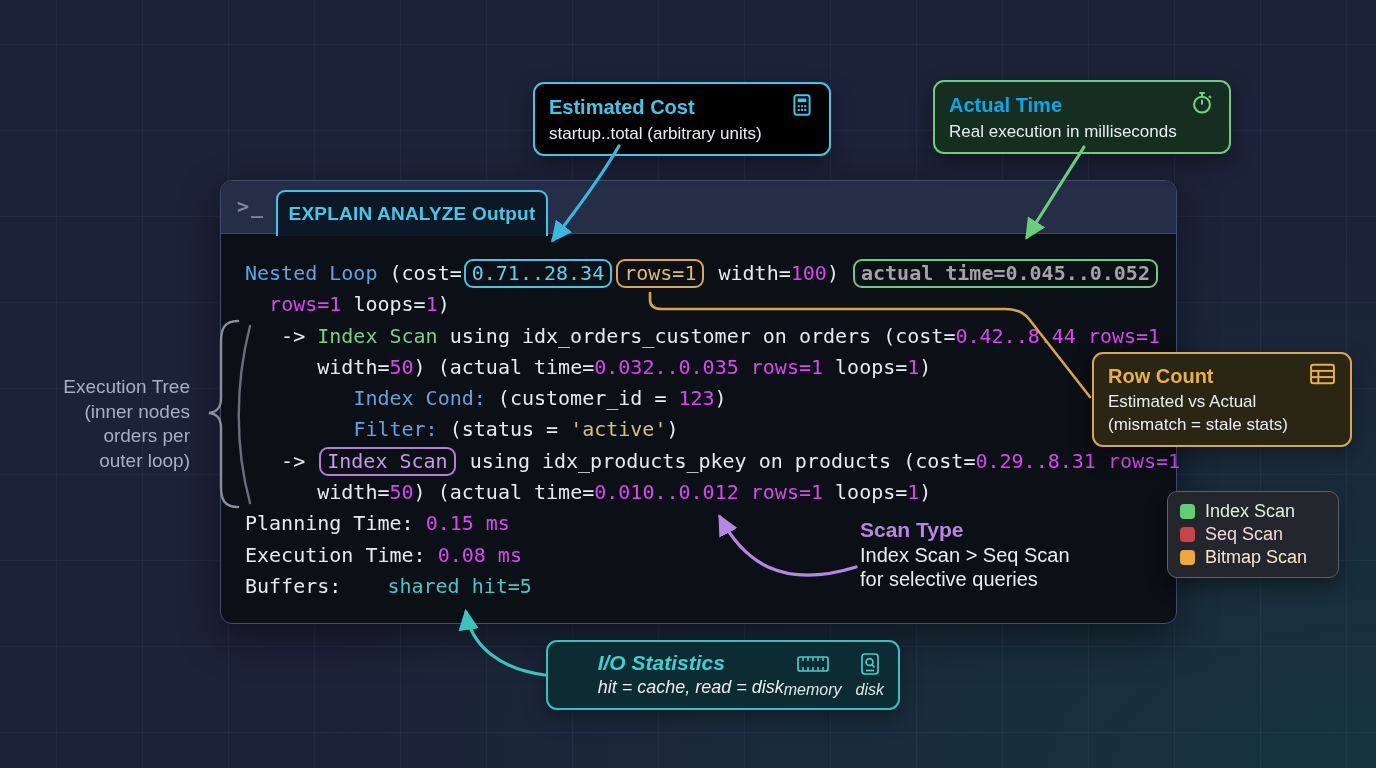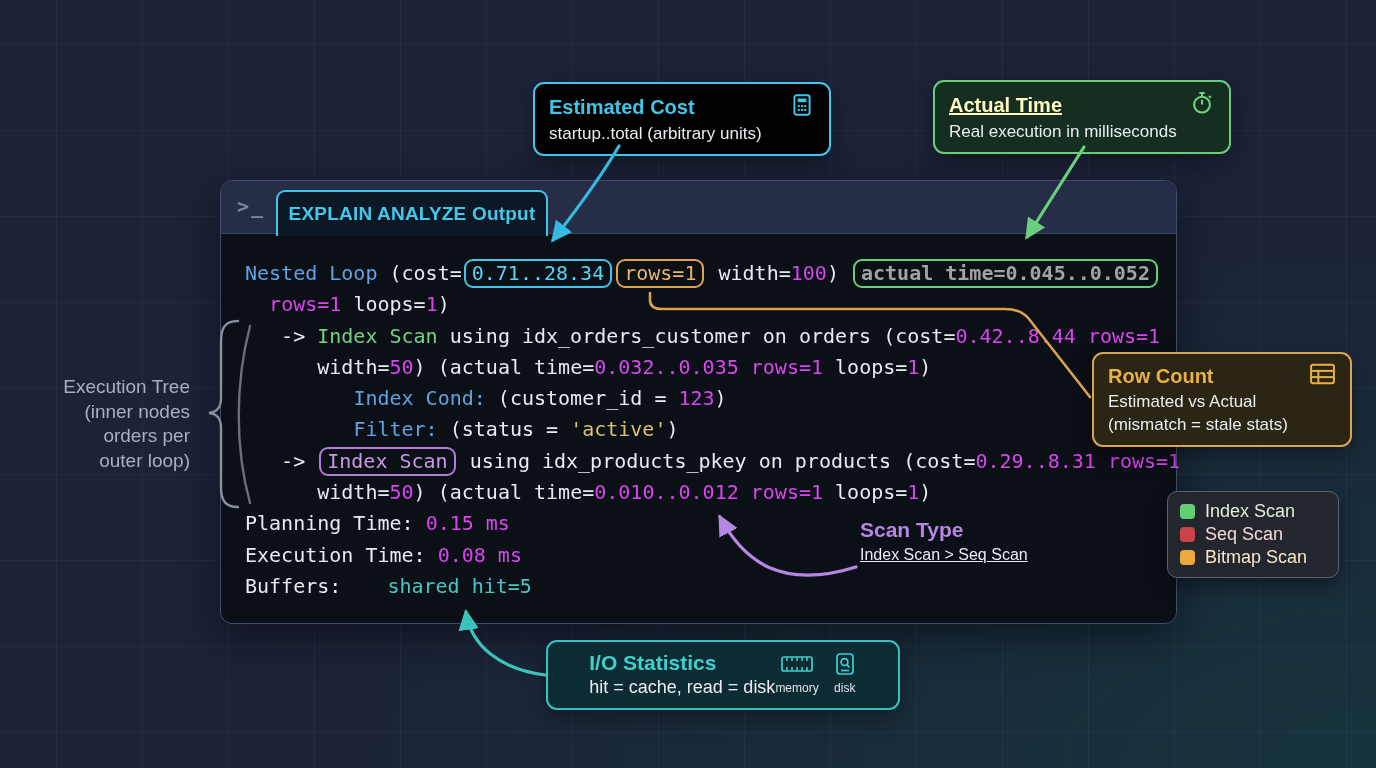--- a/index.html
+++ b/index.html
@@ -53,36 +53,36 @@
   .box-green{border-color:#68ce7c;color:#a3a3a3;font-weight:bold;}
   .box-purple{border-color:#b57bd8;color:#c998e8;}
 
   
   .callout{border-radius:11px;padding:8px 14px 9px 14px;box-shadow:0 8px 22px rgba(0,0,0,0.35);}
   .callout .title{font-size:20px;font-weight:bold;line-height:26px;}
   .callout .sub{font-size:17px;color:#e9edf2;line-height:23px;}
   .co-est{left:533px;top:82px;width:266px;background:#000000;border:2px solid #3fc6ea;}
   .co-est .title{color:#3fc6ea;}
   .co-act{left:933px;top:80px;width:266px;background:#152e20;border:2px solid #68ce7c;}
-  .co-act .title{color:#fef9c3;text-decoration:underline;}
+  .co-act .title{color:#0ea5e9;}
   .co-row{left:1092px;top:352px;width:228px;background:#2b2514;border:2px solid #d9a54d;}
   .co-row .title{color:#e9b145;}
   .co-io{left:546px;top:640px;width:322px;background:#0d2b33;border:2px solid #36c1c1;}
   .co-io .title{color:#3ecfcf;font-size:21px;}
   .co-io .sub{font-size:18px;}
   .title-row{display:flex;align-items:center;justify-content:space-between;gap:10px;}
-  .io-flex{display:flex;align-items:flex-start;justify-content:center;}
+  .io-flex{display:flex;align-items:flex-start;justify-content:flex-end;font-style:italic;}
   .io-icons{display:flex;gap:14px;margin-top:2px;}
   .io-ic{display:flex;flex-direction:column;align-items:center;gap:1px;}
-  .io-ic .lbl{font-size:12px;color:#dfe6ea;}
+  .io-ic .lbl{font-size:16px;color:#dfe6ea;}
 
   
   .scan-type{left:860px;top:516px;width:230px;}
   .scan-type .title{color:#b687e2;font-size:21px;font-weight:bold;line-height:27px;}
-  .scan-type .sub{color:#e9edf2;font-size:16px;line-height:24px;text-decoration:underline;}
+  .scan-type .sub{color:#e9edf2;font-size:20px;line-height:24px;}
 
   
   .legend{
     left:1167px;top:491px;width:146px;
     background:#23262c;border:1.5px solid #596270;border-radius:10px;
     padding:8px 12px;box-shadow:0 8px 20px rgba(0,0,0,0.4);
   }
   .legend-item{display:flex;align-items:center;gap:10px;height:23px;font-size:18px;}
   .legend-swatch{width:15px;height:15px;border-radius:4px;flex:0 0 auto;}
 
@@ -153,20 +153,21 @@
       </svg>
     </span>
   </div>
   <div class="sub">Estimated vs Actual</div>
   <div class="sub">(mismatch = stale stats)</div>
 </div>
 
 <div class="abs scan-type">
   <div class="title">Scan Type</div>
   <div class="sub">Index Scan &gt; Seq Scan</div>
+  <div class="sub">for selective queries</div>
 </div>
 
 <div class="abs callout co-io">
   <div class="io-flex">
     <div>
       <div class="title">I/O Statistics</div>
       <div class="sub">hit = cache, read = disk</div>
     </div>
     <div class="io-icons">
       <div class="io-ic">

